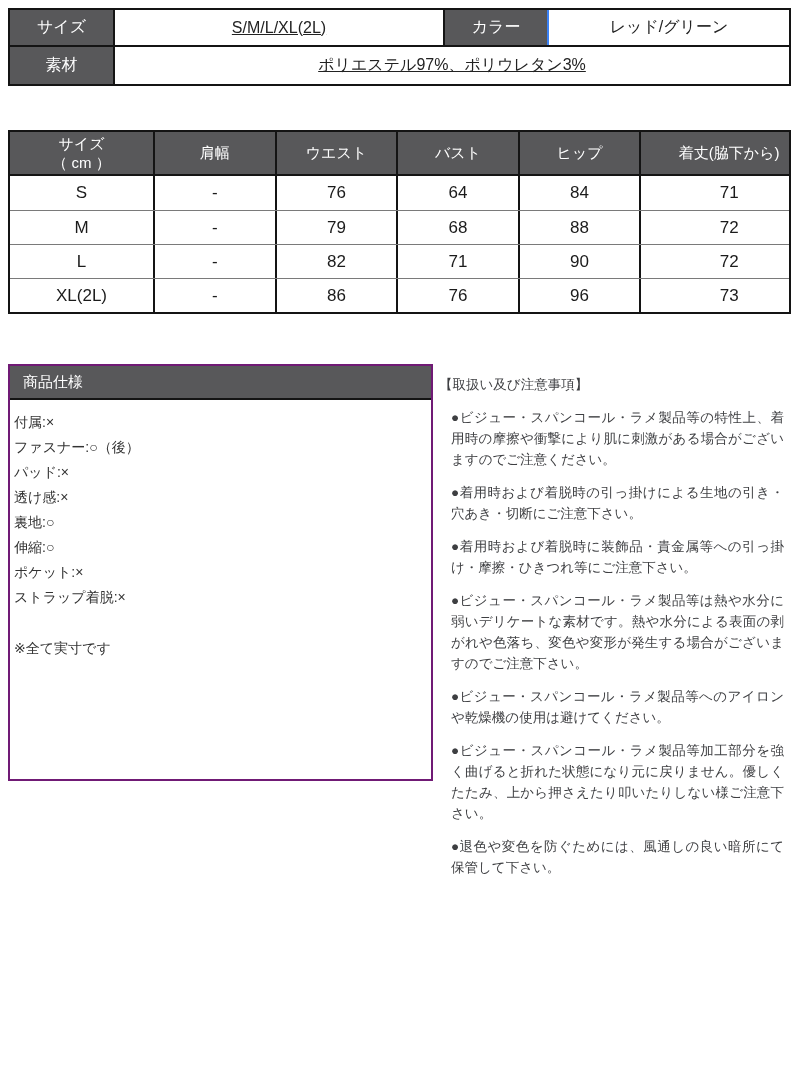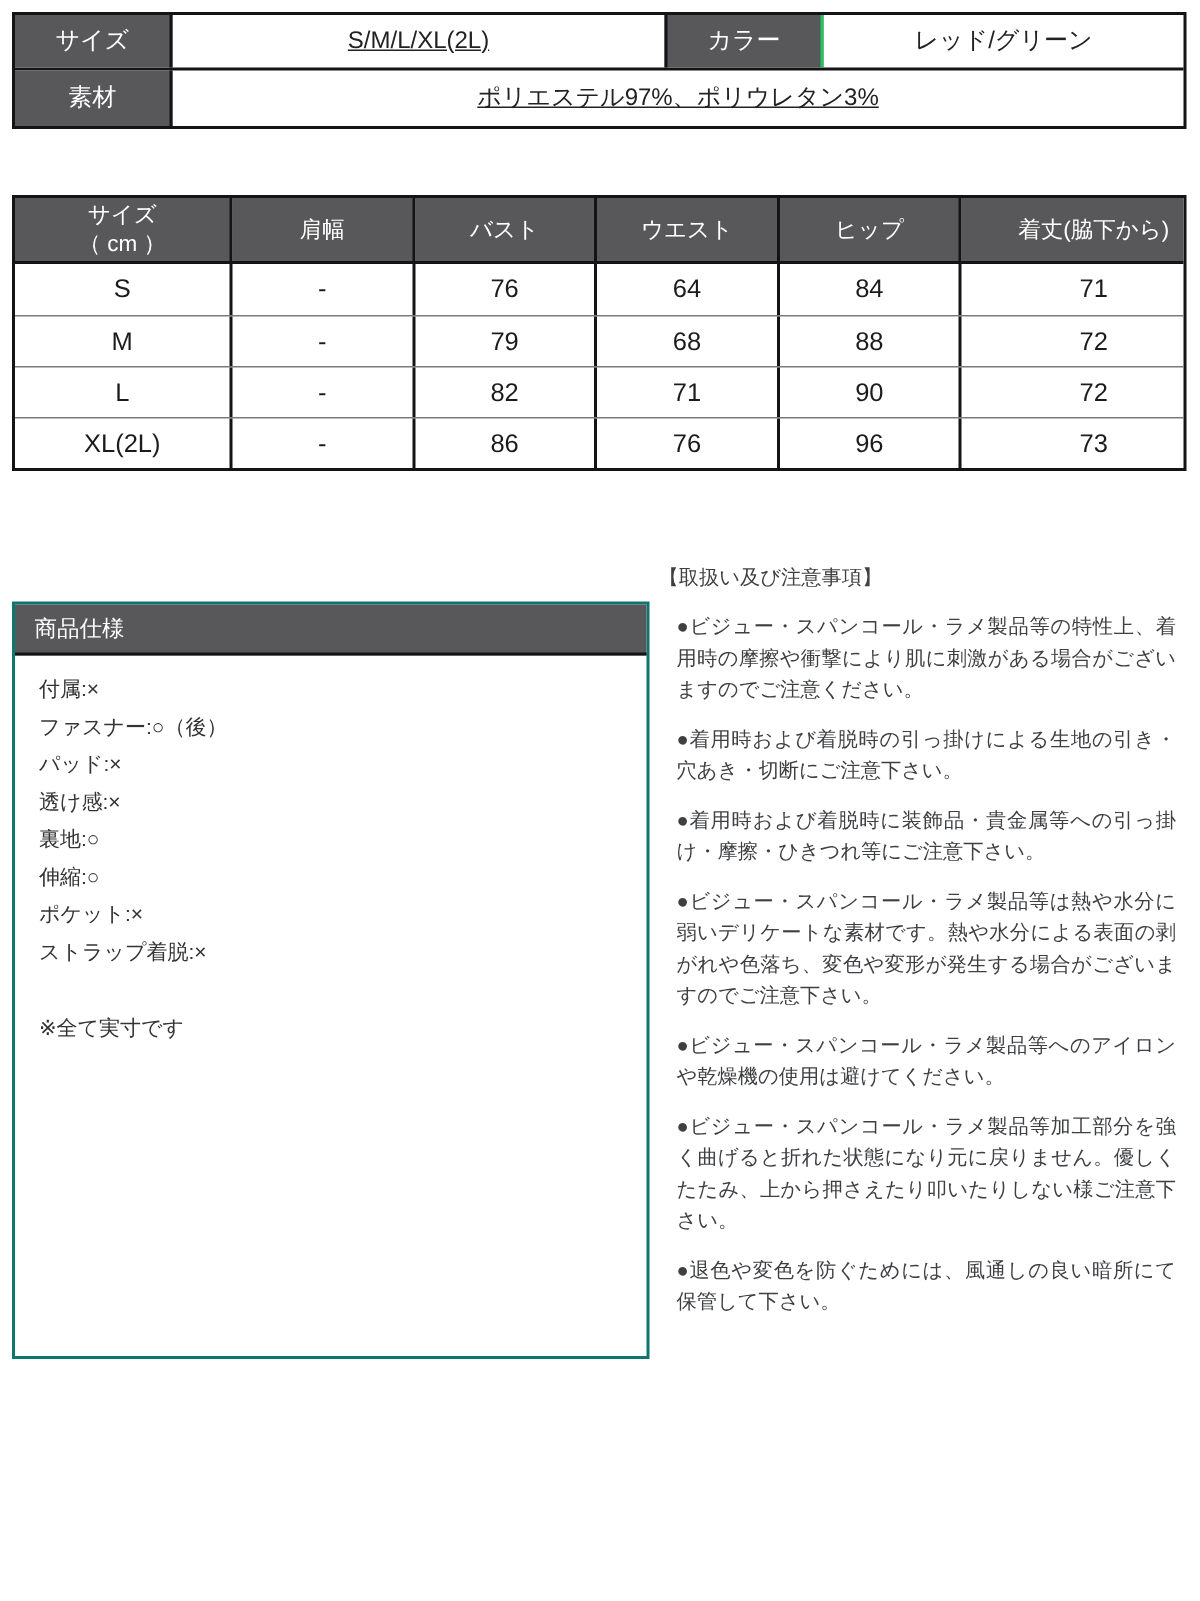--- a/index.html
+++ b/index.html
@@ -18,21 +18,21 @@
   }
   .it-row { display: flex; height: 37px; }
   .it-row.r1 { border-bottom: 2px solid #141414; }
   .cell {
     display: flex; align-items: center; justify-content: center;
     font-size: 16px; color: #222; overflow: hidden;
   }
   .cell.dark { background: #58585a; color: #ffffff; }
   .it-lbl { width: 105px; border-right: 2px solid #141414; flex: none; }
   .it-val { flex: 1; text-decoration: underline; }
-  .it-lbl2 { width: 106px; border-left: 2px solid #141414; border-right: 2px solid #22c55e; flex: none; text-align: center; }
+  .it-lbl2 { width: 106px; border-left: 2px solid #141414; border-right: 2px solid #3b82f6; flex: none; text-align: center; }
   .it-val2 { width: 240px; flex: none; }
 
   
   .size-table {
     position: absolute; left: 8px; top: 130px; width: 783px;
     border: 2px solid #141414; background: #fff;
   }
   .st-row { display: flex; }
   .st-row.head { height: 44px; border-bottom: 2px solid #141414; }
   .st-row.data { height: 34px; }
@@ -42,29 +42,29 @@
     border-right: 2px solid #141414;
   }
   .st-cell:last-child { border-right: none; padding-left: 28px; }
   .st-c1 { flex: none; width: 145px; }
   .head .st-cell { background: #58585a; color: #fff; font-size: 15px; }
   .head .st-c1 { flex-direction: column; line-height: 19px; justify-content: center; }
   .data .st-cell { font-size: 17px; color: #1b1b1b; }
 
   
   .spec-box {
-    position: absolute; left: 8px; top: 364px; width: 425px; height: 505px;
-    border: 2px solid #0f766e; background: #fff; margin-top: 37px;
+    position: absolute; left: 8px; top: 364px; width: 425px; height: 417px;
+    border: 2px solid #701a75; background: #fff;
   }
   .spec-head {
     height: 34px; background: #58585a; color: #fff;
     display: flex; align-items: center; padding-left: 13px;
     font-size: 15px; border-bottom: 2px solid #141414;
   }
-  .spec-body { padding: 10px 10px 0 16px; font-size: 14px; color: #333; }
+  .spec-body { padding: 10px 10px 0 4px; font-size: 14px; color: #333; }
   .spec-item { line-height: 25px; white-space: pre; }
   .spec-note { line-height: 25px; margin-top: 26px; }
 
   
   .care-notes {
     position: absolute; left: 439px; top: 374px; width: 357px;
     font-size: 13.5px; line-height: 21px; color: #3e3f42;
     text-align: justify;
   }
   .care-title { line-height: 21px; }
@@ -88,22 +88,22 @@
     </div>
   </div>
 
   <div class="size-table">
     <div class="st-row head">
       <div class="st-cell st-c1">
         <span>サイズ</span>
         <span>（ cm ）</span>
       </div>
       <div class="st-cell">肩幅</div>
+      <div class="st-cell">ウエスト</div>
       <div class="st-cell">バスト</div>
-      <div class="st-cell">ウエスト</div>
       <div class="st-cell">ヒップ</div>
       <div class="st-cell">着丈(脇下から)</div>
     </div>
 
     <div class="st-row data">
       <div class="st-cell st-c1">S</div>
       <div class="st-cell">-</div>
       <div class="st-cell">76</div>
       <div class="st-cell">64</div>
       <div class="st-cell">84</div>

